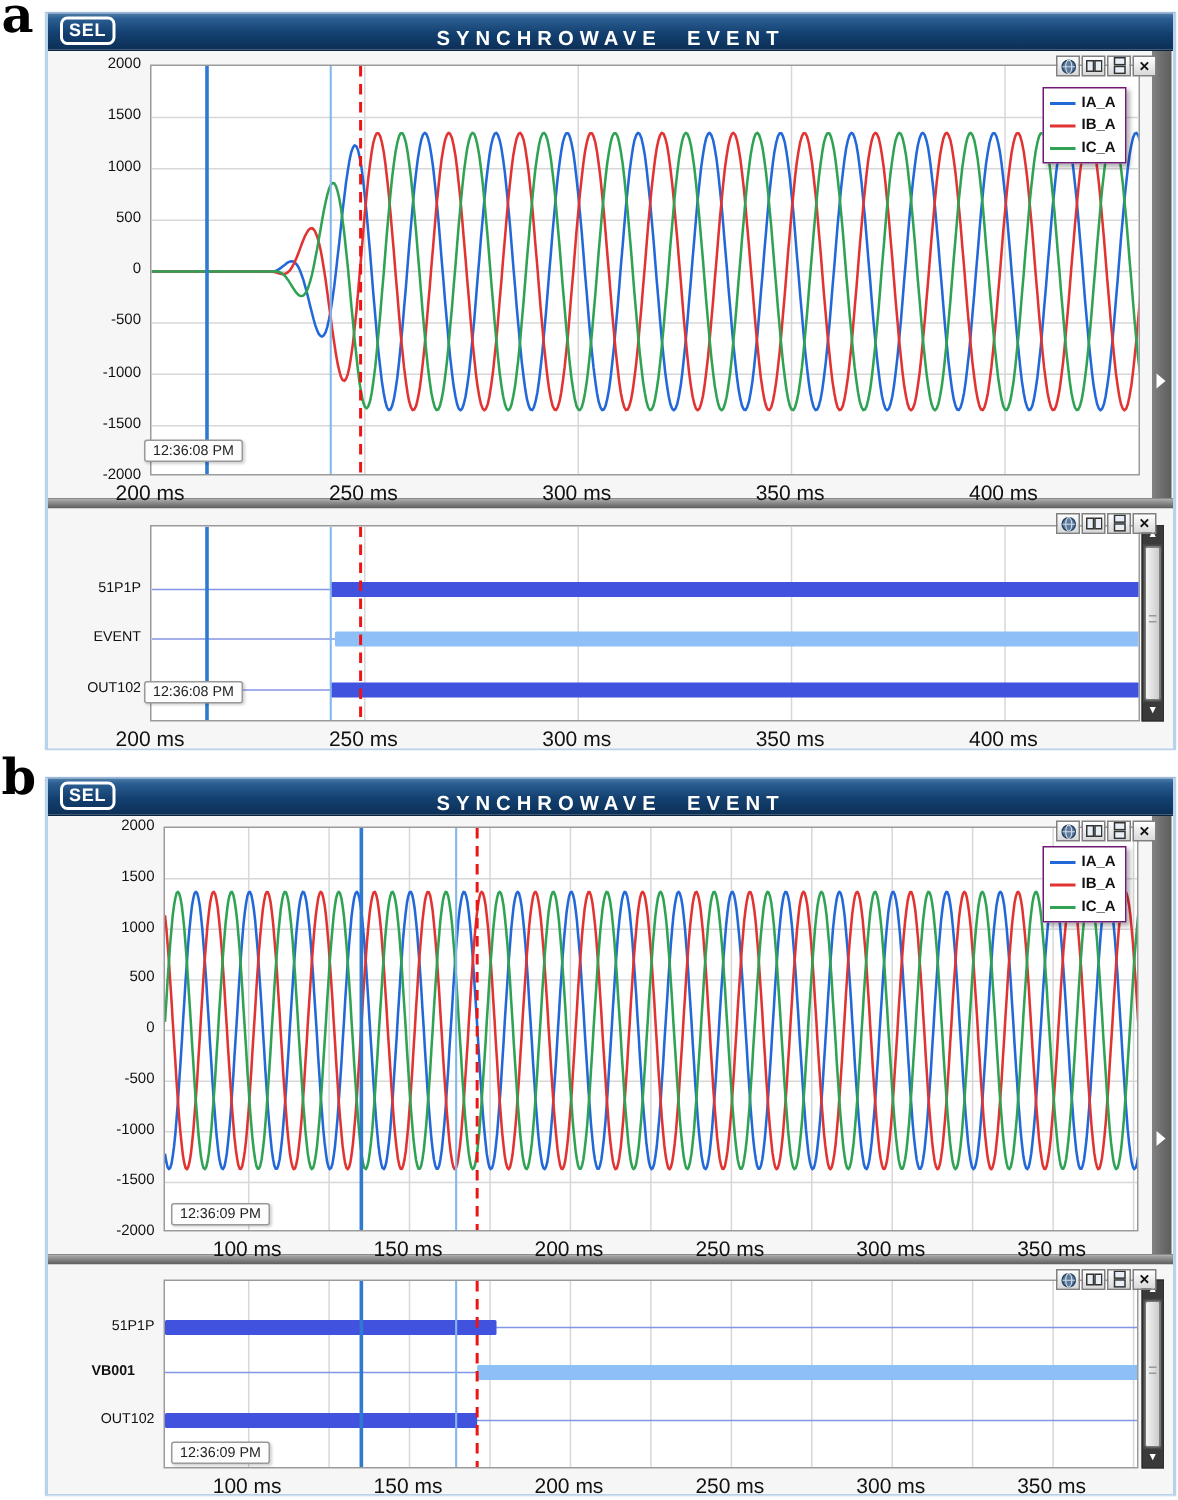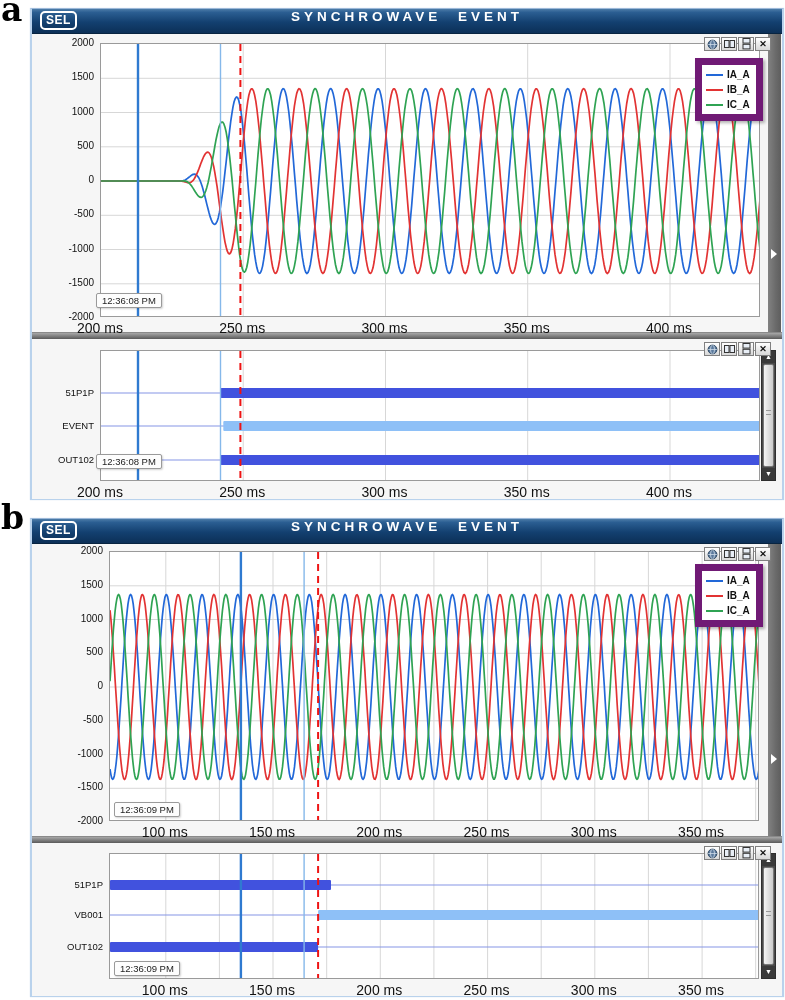--- a/index.html
+++ b/index.html
@@ -8,21 +8,21 @@
   *{box-sizing:border-box}
   .figlabel{position:absolute;left:1px;font:bold 33px "DejaVu Serif",serif;color:#000;line-height:1}
 
   .window{position:absolute;left:30px;width:754px;background:#f6f6f6;
           border:2px solid #b9d2ec;border-top:1px solid #9cb8d8;box-shadow:0 0 1px #c8d8ea}
   #win-a{top:8px;height:492px}
   #win-b{top:518px;height:479px}
 
   .titlebar{position:relative;height:25px;
     background:linear-gradient(180deg,#4c7ca8 0%,#2b5e92 14%,#134070 55%,#0c3057 100%);
-    border-bottom:1px solid #082440;display:flex;align-items:flex-start;justify-content:center}
+    border-bottom:1px solid #082440;display:flex;align-items:flex-end;justify-content:center}
   .sel{position:absolute;left:8px;top:2px;color:#fff;border:2px solid #fff;border-radius:5px;
        padding:0 4px 1px 4px;font-weight:bold;font-size:12px;letter-spacing:.5px}
   .wintitle{color:#fff;font-weight:bold;font-size:13.5px;letter-spacing:4px;word-spacing:9px;white-space:nowrap}
 
   .section{position:relative;background:#f6f6f6;overflow:visible}
   #win-a .wavesec{height:298px}
   #win-b .wavesec{height:292px}
   #win-a .digsec{height:160px}
   #win-b .digsec{height:153px}
 
@@ -37,21 +37,21 @@
 
   .ylab{position:absolute;text-align:right;font-size:10px;color:#111;white-space:nowrap}
   .xlab{position:absolute;font-size:14px;color:#111;transform:translateX(-50%);white-space:nowrap}
   .rowlab{position:absolute;font-size:9.5px;color:#111;text-align:right;transform:translateY(-50%)}
 
   .icons{position:absolute;top:3px;right:11px;display:flex;z-index:7}
   .icobtn{width:16px;height:14px;border:1px solid #808080;background:linear-gradient(#ffffff,#d8d8d8);
           display:flex;align-items:center;justify-content:center;margin-left:1px;padding:0;cursor:pointer}
   .xglyph{font-size:9px;font-weight:bold;color:#111;line-height:1}
 
-  .legend{position:absolute;left:663px;background:#fff;border:7px solid #701a75;
+  .legend{position:absolute;left:663px;background:#fff;border:1px solid #701a75;
           box-shadow:2px 2px 3px rgba(0,0,0,.3);padding:2px 6px 2px 4px;z-index:6}
   #win-a .legend{top:24px}
   #win-b .legend{top:20px}
   .legrow{display:flex;align-items:center;height:15px}
   .legline{width:17px;height:0;border-top:2px solid #000;margin-right:4px;flex:none}
   .legtxt{font-size:10px;font-weight:bold;color:#111;white-space:nowrap}
 
   .tsbox{position:absolute;background:#fdfdfd;border:1px solid #9a9a9a;border-radius:2px;
          font-size:9.5px;color:#222;padding:1px 5px;z-index:6;white-space:nowrap;
          box-shadow:1px 1px 2px rgba(0,0,0,.18)}
@@ -389,21 +389,21 @@
           <line x1="208.1" y1="0" x2="208.1" y2="126" stroke="#ee1414" stroke-width="2" stroke-dasharray="7 5"></line>
         </svg>
       </div>
     <div class="tsbox">12:36:09 PM</div>
     <div class="scroll">
       <button class="sbtn up">▲</button>
       <div class="sthumb"></div>
       <button class="sbtn down">▼</button>
     </div>
   <div class="rowlab" style="left: 13px; width: 58px; top: 41px;">51P1P</div>
-      <div class="rowlab" style="left: 13px; width: 58px; top: 71px;">VB001</div>
+      <div class="rowlab" style="left: 0; width: 58px; top: 71px; font-weight: bold;">VB001</div>
       <div class="rowlab" style="left: 13px; width: 58px; top: 103px;">OUT102</div>
       <div class="xlab" style="left: 132.776px; top: 139px;">100 ms</div>
       <div class="xlab" style="left: 240.036px; top: 139px;">150 ms</div>
       <div class="xlab" style="left: 347.297px; top: 139px;">200 ms</div>
       <div class="xlab" style="left: 454.558px; top: 139px;">250 ms</div>
       <div class="xlab" style="left: 561.818px; top: 139px;">300 ms</div>
       <div class="xlab" style="left: 669.079px; top: 139px;">350 ms</div>
     </div>
 </div>
 

